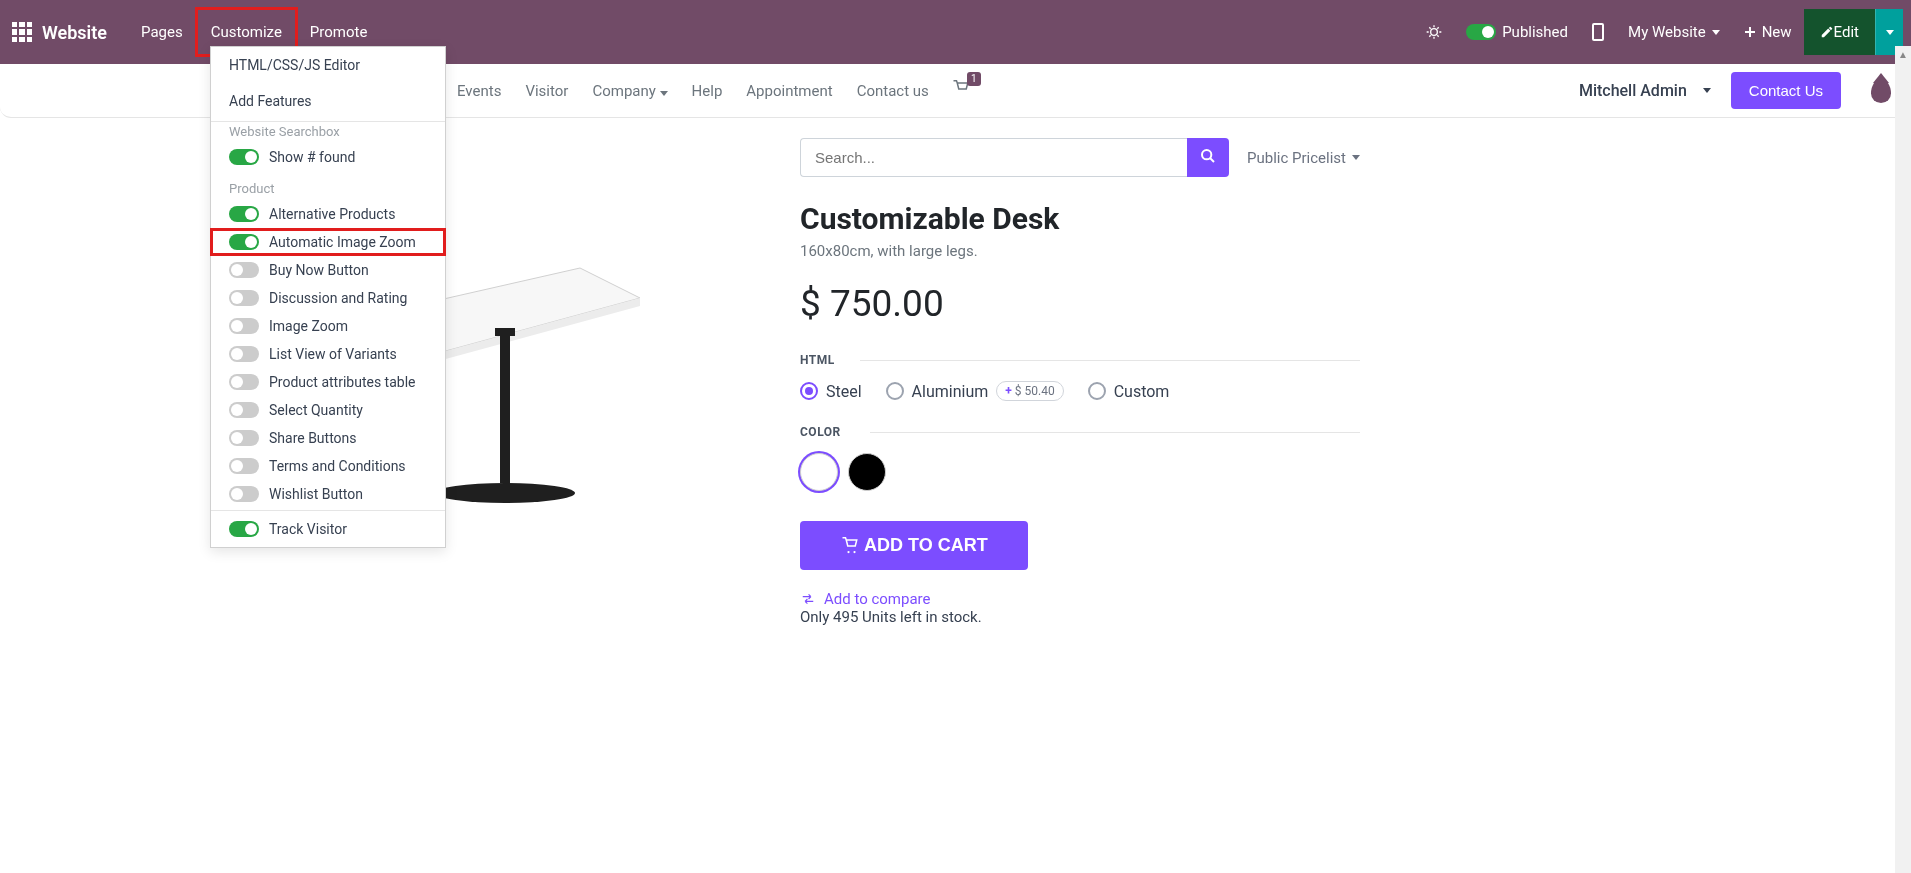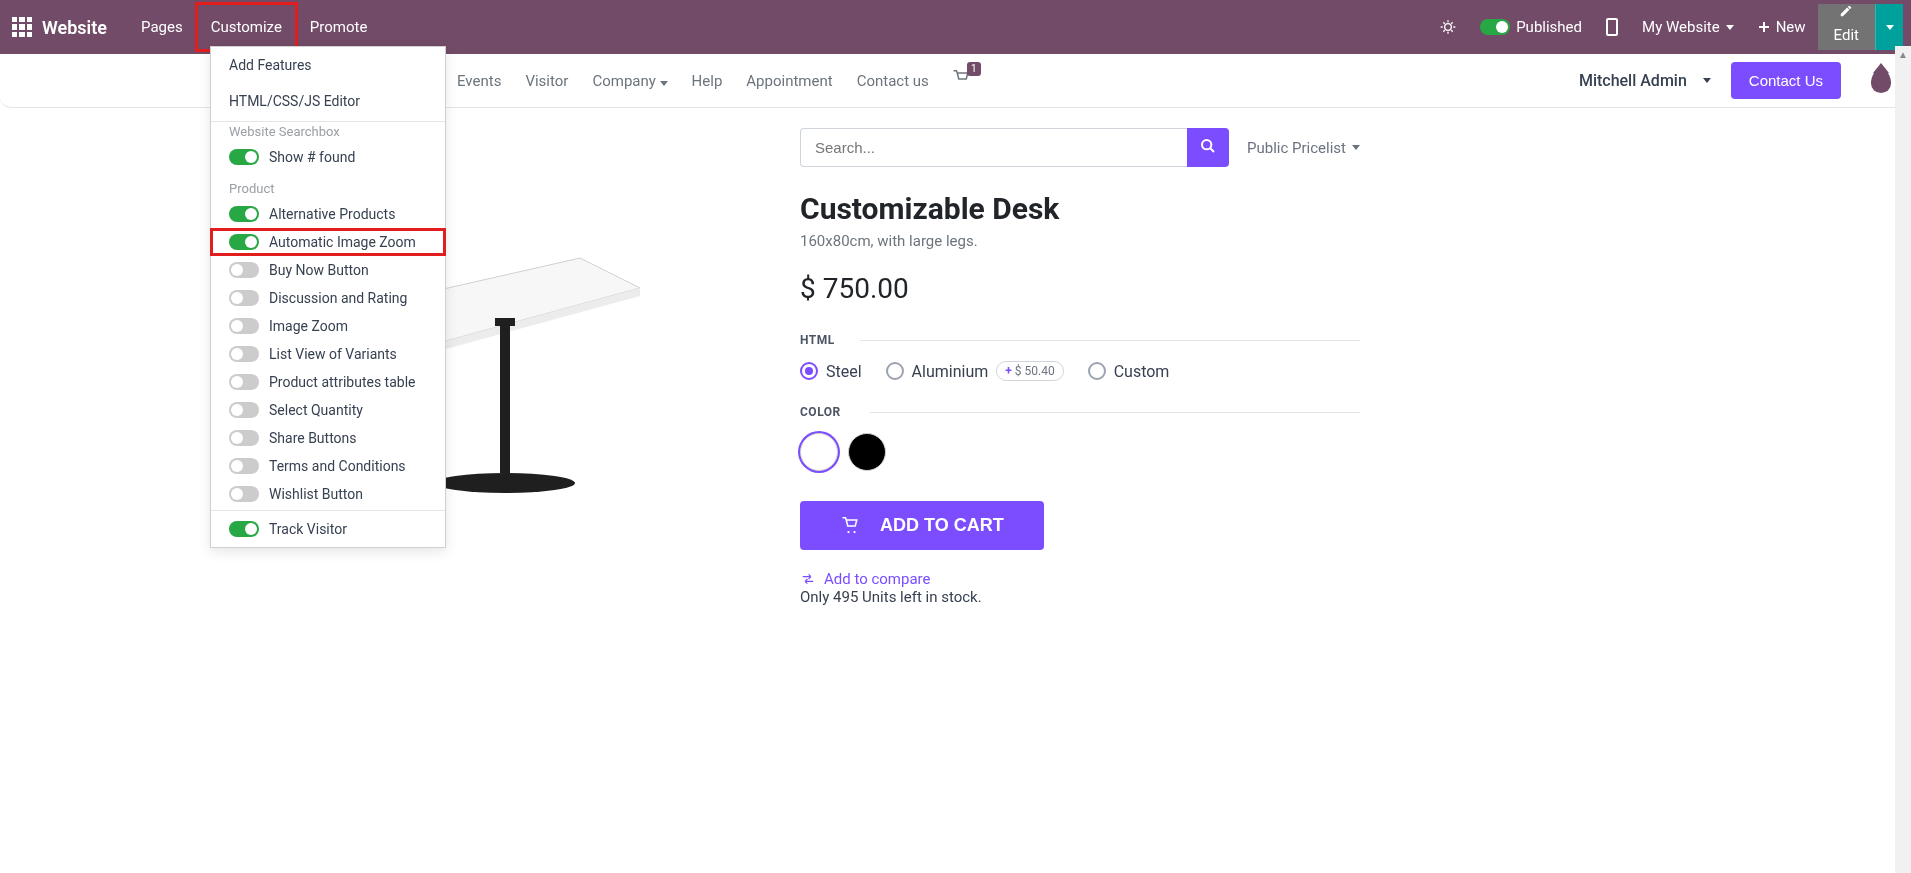--- a/index.html
+++ b/index.html
@@ -1,24 +1,24 @@
 <!DOCTYPE html>
 <html><head>
 <meta charset="utf-8">
 <style>
 * { box-sizing: border-box; margin: 0; padding: 0; }
 body { font-family: -apple-system, BlinkMacSystemFont, "Segoe UI", Roboto, sans-serif; background: #fff; color: #374151; overflow-x: hidden; }
-.topbar { background: #714B67; color: #fff; height: 54px; display: flex; align-items: center; padding: 0 8px; font-size: 15px; }
+.topbar { background: #714B67; color: #fff; height: 64px; display: flex; align-items: center; padding: 0 8px; font-size: 15px; }
 .topbar .apps-icon { width: 20px; height: 20px; margin: 0 10px 0 4px; display: grid; grid-template-columns: repeat(3,1fr); grid-template-rows: repeat(3,1fr); gap: 2px; }
 .topbar .apps-icon span { background: #fff; }
 .topbar .brand { font-weight: 600; font-size: 18px; margin-right: 20px; }
 .topbar .menu-item { padding: 0 14px; height: 46px; display: flex; align-items: center; cursor: pointer; }
 .topbar .spacer { flex: 1; }
 .topbar .right-item { display: flex; align-items: center; padding: 0 12px; height: 46px; gap: 6px; cursor: pointer; }
-.topbar .edit-btn { background: #737373; height: 46px; display: flex; align-items: center; padding: 0 16px; gap: 8px; flex-direction: column; }
+.topbar .edit-btn { background: #14532d; height: 46px; display: flex; align-items: center; padding: 0 16px; gap: 0; }
 .topbar .edit-caret { background: #00A09D; border-left: 1px solid rgba(255,255,255,.2); height: 46px; width: 28px; display: flex; align-items: center; justify-content: center; }
 .outline-red { outline: 3px solid #E11D1D; outline-offset: -1px; text-align: center; }
 
 .switch { position: relative; width: 30px; height: 16px; background: #ccc; border-radius: 10px; display: inline-block; vertical-align: middle; }
 .switch.on { background: #28a745; }
 .switch::after { content: ""; position: absolute; width: 12px; height: 12px; background: #fff; border-radius: 50%; top: 2px; left: 2px; transition: .2s; }
 .switch.on::after { left: 16px; }
 .switch.topbar-switch { background: #28a745; }
 .switch.topbar-switch::after { left: 16px; }
 
@@ -47,41 +47,41 @@
 
 .right-col { flex: 1; max-width: 560px; }
 .search-row { display: flex; align-items: center; gap: 18px; margin-bottom: 24px; }
 .search-box { flex: 1; display: flex; }
 .search-box input { flex: 1; border: 1px solid #ced4da; border-right: none; padding: 10px 14px; font-size: 15px; border-radius: 4px 0 0 4px; }
 .search-box button { background: #7C4DFF; border: none; color: #fff; width: 42px; border-radius: 0 4px 4px 0; }
 .pricelist { color: #6b7280; font-size: 15px; display: flex; align-items: center; gap: 6px; }
 
 .prod-title { font-size: 30px; font-weight: 700; color: #212529; margin-bottom: 6px; }
 .prod-sub { color: #6c757d; font-size: 15px; margin-bottom: 22px; }
-.price { font-size: 28px; font-weight: 400; color: #212529; margin-bottom: 28px; }
+.price { font-size: 37px; font-weight: 400; color: #212529; margin-bottom: 28px; }
 
 .attr-label { font-size: 12px; font-weight: 700; color: #4b5563; letter-spacing: .5px; position: relative; margin-bottom: 14px; }
 .attr-label::after { content: ""; position: absolute; left: 60px; right: 0; top: 50%; height: 1px; background: #e5e5e5; }
 .attr-label.color-lbl::after { left: 70px; }
 
 .radio-row { display: flex; align-items: center; gap: 24px; margin-bottom: 24px; }
 .radio-opt { display: flex; align-items: center; gap: 8px; font-size: 16px; color: #374151; }
 .radio { width: 18px; height: 18px; border: 2px solid #9ca3af; border-radius: 50%; position: relative; }
 .radio.checked { border-color: #7C4DFF; }
 .radio.checked::after { content: ""; position: absolute; inset: 3px; background: #7C4DFF; border-radius: 50%; }
 .price-pill { border: 1px solid #d1d5db; border-radius: 12px; padding: 2px 8px; font-size: 12px; color: #6b7280; display: inline-flex; align-items: center; gap: 3px; }
 .price-pill .plus { color: #7C4DFF; font-weight: 700; }
 
 .color-row { display: flex; gap: 10px; margin-bottom: 30px; }
 .color-sw { width: 38px; height: 38px; border-radius: 50%; border: 1px solid #cfcfcf; }
 .color-sw.selected { box-shadow: 0 0 0 2px #7C4DFF; }
 .color-sw.white { background: #fff; }
 .color-sw.black { background: #000; }
 
-.add-cart { background: #7C4DFF; color: #fff; border: none; padding: 14px 40px; font-size: 18px; font-weight: 700; border-radius: 4px; display: flex; align-items: center; gap: 20px; margin-bottom: 20px; }
+.add-cart { background: #7C4DFF; color: #fff; border: none; padding: 14px 40px; font-size: 18px; font-weight: 700; border-radius: 4px; display: flex; align-items: center; gap: 4px; margin-bottom: 20px; }
 .compare { color: #7C4DFF; font-size: 15px; display: flex; align-items: center; gap: 8px; }
 .stock { color: #374151; font-size: 15px; }
 
 .caret-down { width: 0; height: 0; border-left: 4px solid transparent; border-right: 4px solid transparent; border-top: 5px solid currentColor; display: inline-block; }
 .scrollbar-stub { position: absolute; right: 0; top: 46px; bottom: 0; width: 16px; background: #f1f1f1; }
 .scrollbar-stub .arrow { height: 16px; display: flex; align-items: center; justify-content: center; color: #888; font-size: 10px; }
 </style>
 </head>
 <body>
 
@@ -132,22 +132,22 @@
         <path d="M3 17.25V21h3.75L17.81 9.94l-3.75-3.75L3 17.25zM20.71 7.04a1 1 0 0 0 0-1.41l-2.34-2.34a1 1 0 0 0-1.41 0l-1.83 1.83 3.75 3.75 1.83-1.83z"></path>
       </svg>
     <span>Edit</span>
   </div>
   <div class="edit-caret">
       <span class="caret-down"></span>
     </div>
 </div>
 
 <div class="dropdown">
+  <div class="dd-item">HTML/CSS/JS Editor</div>
   <div class="dd-item">Add Features</div>
-  <div class="dd-item">HTML/CSS/JS Editor</div>
   <div class="dd-header dd-sep-top">Website Searchbox</div>
   <div class="dd-toggle">
       <span class="switch on"></span>
       <span>Show # found</span>
     </div>
   <div class="dd-header">Product</div>
   <div class="dd-toggle">
       <span class="switch on"></span>
       <span>Alternative Products</span>
     </div>

